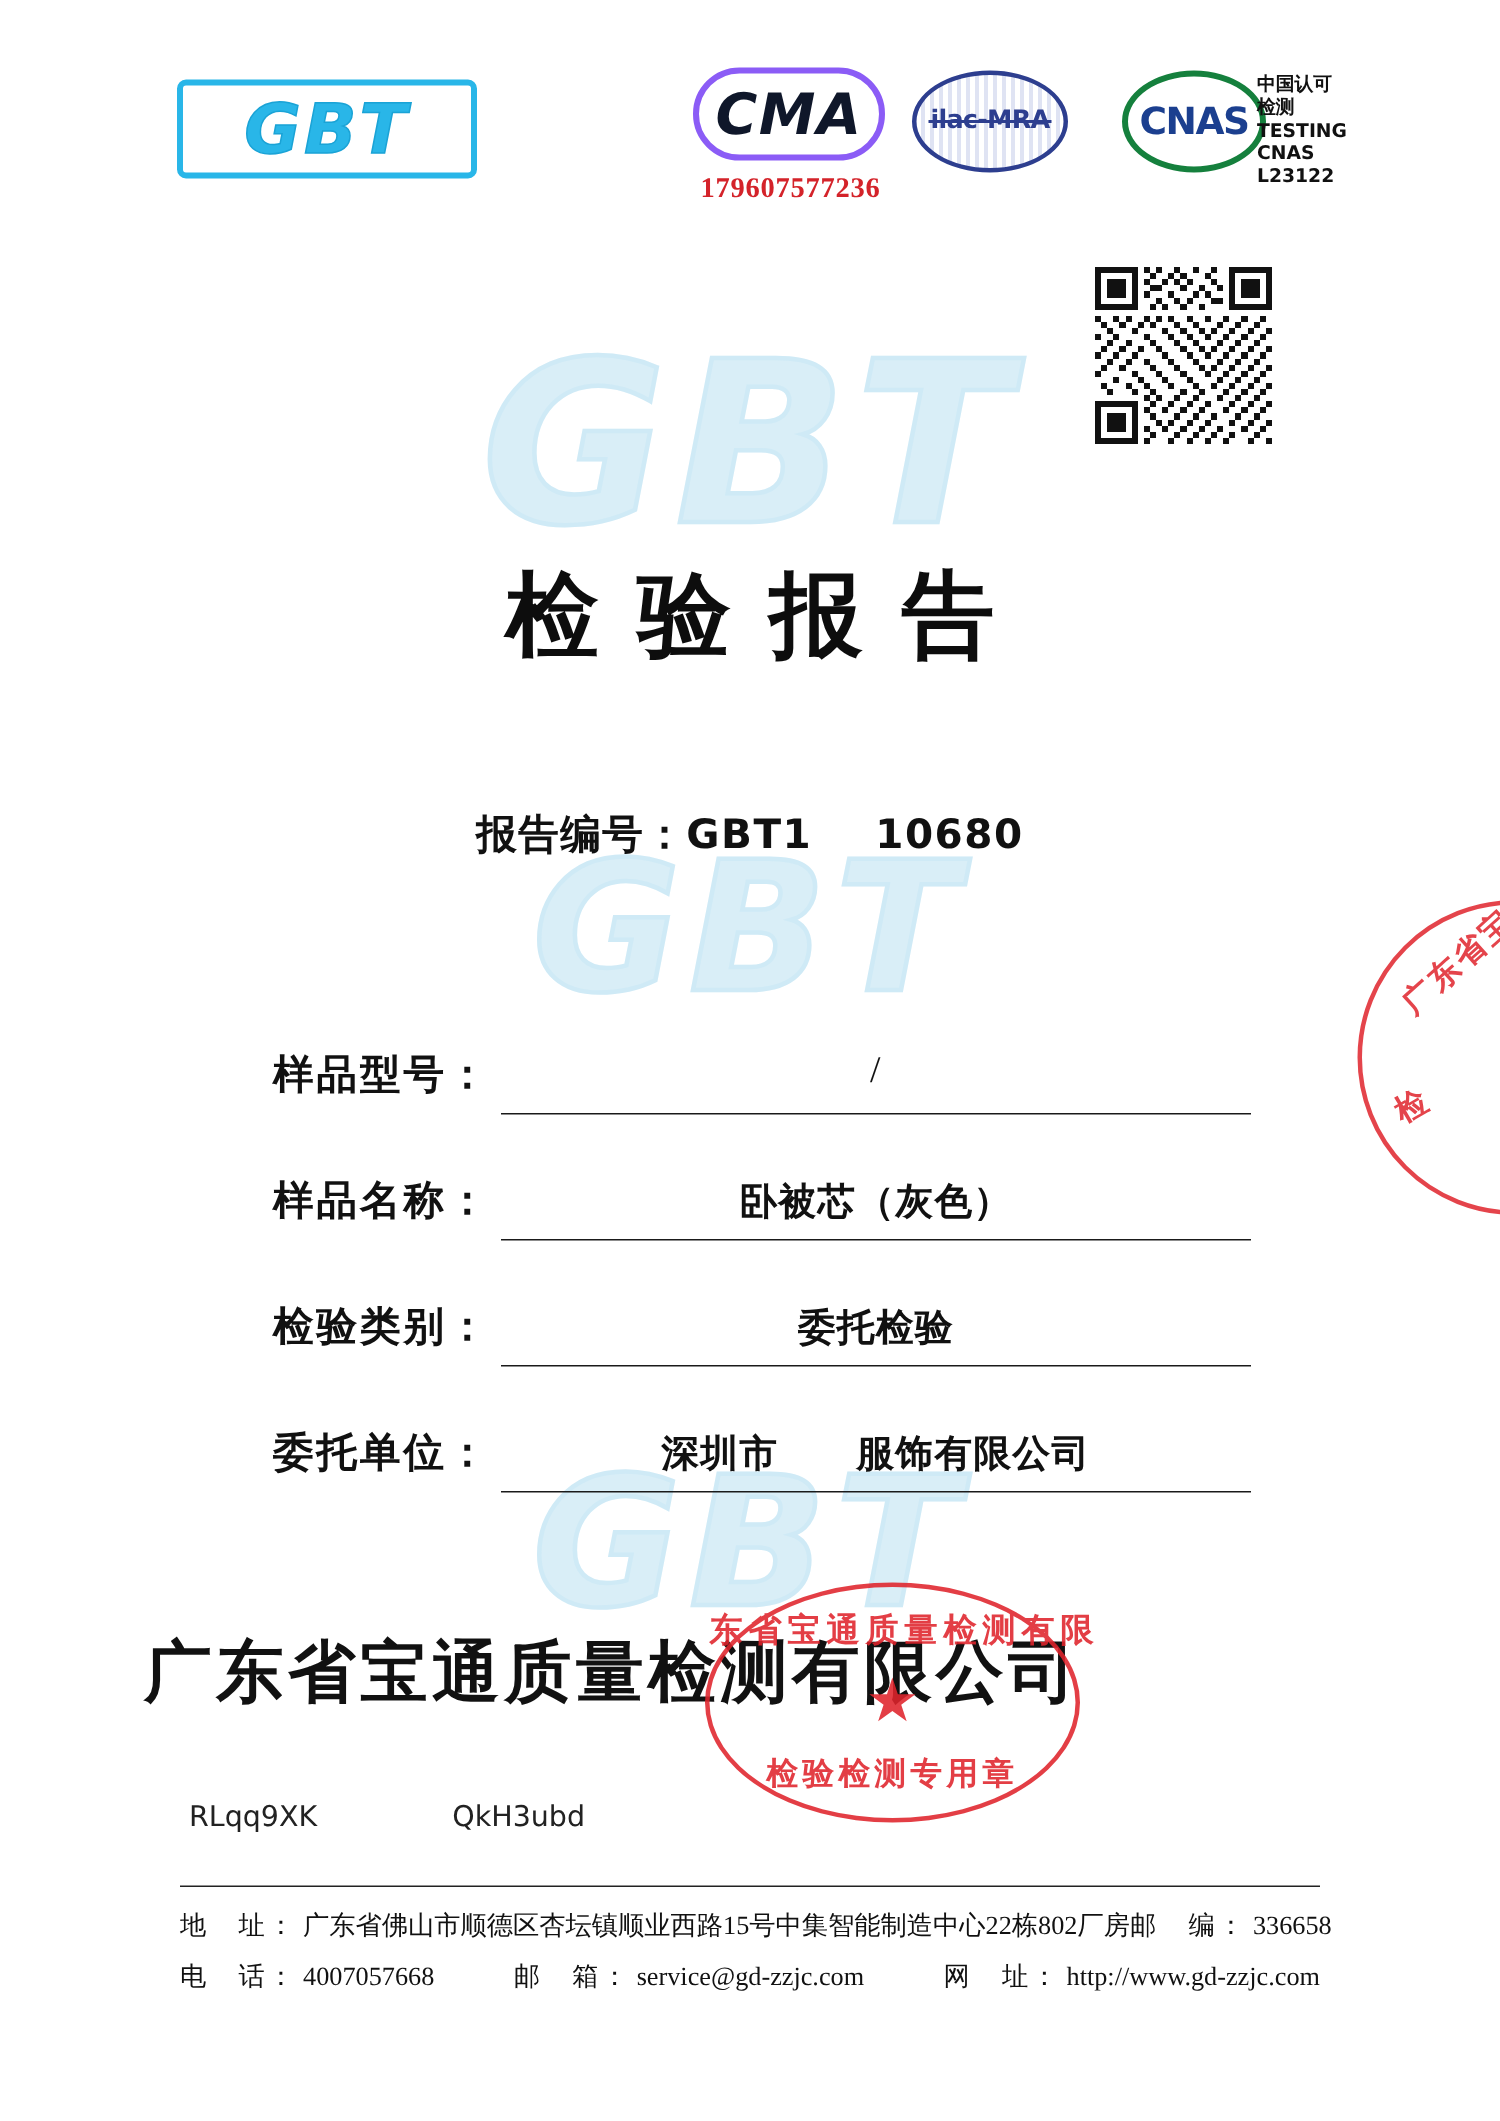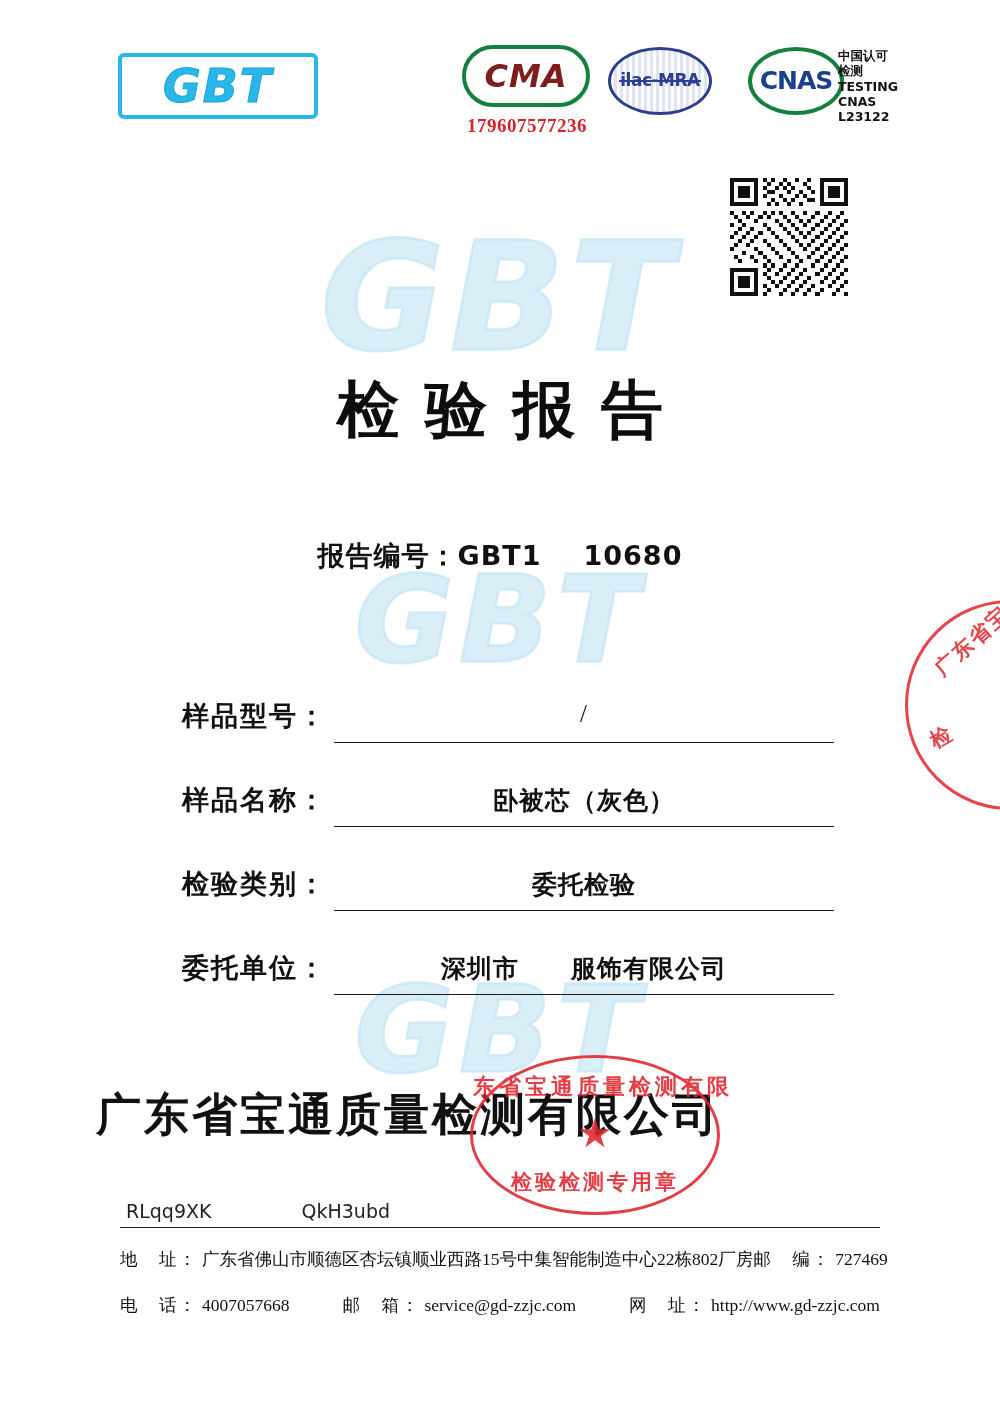--- a/index.html
+++ b/index.html
@@ -75,26 +75,26 @@
   .cma {
     position: absolute;
     left: 462px;
     top: 0px;
     width: 130px;
     text-align: center;
   }
   .cma-badge {
     width: 128px;
     height: 62px;
-    border: 4px solid #15803d;
+    border: 4px solid #8b5cf6;
     border-radius: 34px;
     box-sizing: border-box;
     font-family: "DejaVu Sans", sans-serif;
-    color: #7f1d1d;
-    font-size: 32px;
+    color: #0f172a;
+    font-size: 38px;
     font-weight: 800;
     font-style: italic;
     line-height: 54px;
     letter-spacing: 1px;
   }
   .cma-num {
     margin-top: 8px;
     color: #d4232a;
     font-family: "Liberation Serif", serif;
     font-size: 19px;
@@ -371,21 +371,21 @@
     width: 1000px;
     z-index: 3;
   }
   .footer .rule {
     width: 760px;
     margin: 0 auto 10px auto;
     border-top: 1.4px solid #222;
   }
   .footer-line {
     width: 760px;
-    margin: 16px auto;
+    margin: 4px auto;
     display: flex;
     justify-content: space-between;
     font-size: 17.5px;
     line-height: 30px;
     white-space: nowrap;
   }
   .footer-line .seg { display: flex; gap: 4px; }
   .footer .lbl { letter-spacing: 2px; }
   .footer .mono { font-family: "Liberation Serif", serif; }
 </style>
@@ -704,21 +704,21 @@
 <div class="footer">
   <div class="rule"></div>
 
   <div class="footer-line">
     <div class="seg">
       <span class="lbl">地　址：</span>
       <span class="mono">广东省佛山市顺德区杏坛镇顺业西路15号中集智能制造中心22栋802厂房</span>
     </div>
     <div class="seg">
       <span class="lbl">邮　编：</span>
-      <span class="mono">727469</span>
+      <span class="mono">336658</span>
     </div>
   </div>
 
   <div class="footer-line">
     <div class="seg">
       <span class="lbl">电　话：</span>
       <span class="mono">4007057668</span>
     </div>
     <div class="seg">
       <span class="lbl">邮　箱：</span>

